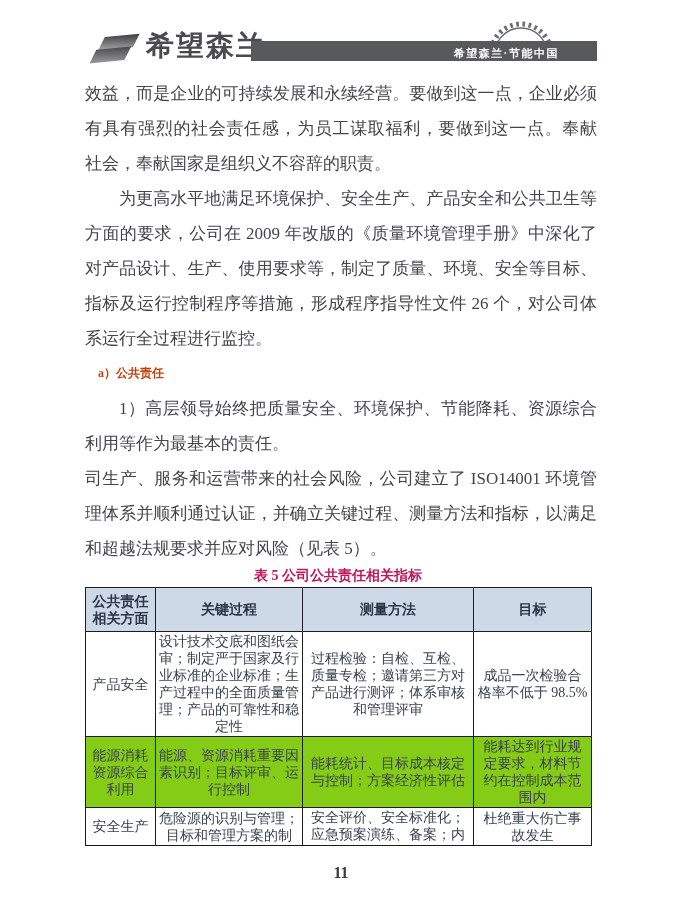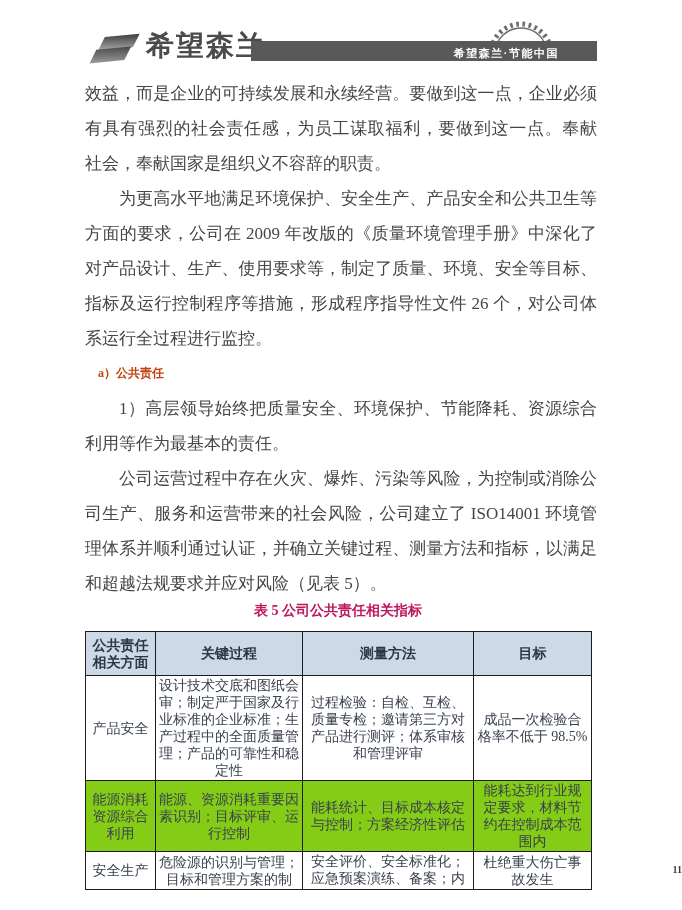--- a/index.html
+++ b/index.html
@@ -50,40 +50,40 @@
   }
   p.para{margin:0;padding:0;}
   
   .tbl-title{
     width:506px;text-align:center;
     font-size:14px;font-weight:bold;color:#be185d;
     height:18px;line-height:18px;margin-top:1px;
   }
   table.tbl{
     border-collapse:collapse;table-layout:fixed;
-    width:506px;margin-top:11px;
+    width:506px;margin-top:2px;
     font-size:14px;line-height:17px;color:#3a4150;
   }
   table.tbl th,table.tbl td{
     border:1px solid #1c1c1c;
     text-align:center;vertical-align:middle;
     padding:1px 3px;overflow:hidden;
   }
   table.tbl th{
     background:#cdd9e7;font-weight:bold;color:#2d3646;
     height:41px;
   }
   tr.r1{height:100px;}
   tr.r2{height:51px;background:#84cc16;}
   tr.r3{height:36px;}
   .clip{max-height:35px;overflow:hidden;}
   
   .pagenum{
     position:absolute;left:0;top:864px;width:682px;
-    text-align:right;font-size:10px;font-weight:bold;color:#3c3c3c;
+    text-align:center;font-size:16px;font-weight:bold;color:#3c3c3c;
   }
 </style>
 </head>
 <body>
 
 <div class="page">
 
   <div class="hdr">
     <svg class="logo-swoosh" viewBox="0 0 60 40">
       <defs>
@@ -130,21 +130,20 @@
     </p>
 
     <div class="heading">a）公共责任</div>
 
     <p class="para">
       <span class="ln ind">1）高层领导始终把质量安全、环境保护、节能降耗、资源综合</span>
       <span class="ln end">利用等作为最基本的责任。</span>
     </p>
 
     <p class="para">
-      <span class="ln ind">公司运营过程中存在火灾、爆炸、污染等风险，为控制或消除公</span>
       <span class="ln">司生产、服务和运营带来的社会风险，公司建立了 ISO14001 环境管</span>
       <span class="ln">理体系并顺利通过认证，并确立关键过程、测量方法和指标，以满足</span>
       <span class="ln end">和超越法规要求并应对风险（见表 5）。</span>
     </p>
 
     <div class="tbl-title">表 5  公司公共责任相关指标</div>
 
     <table class="tbl">
       <colgroup>
         <col style="width:70px">

